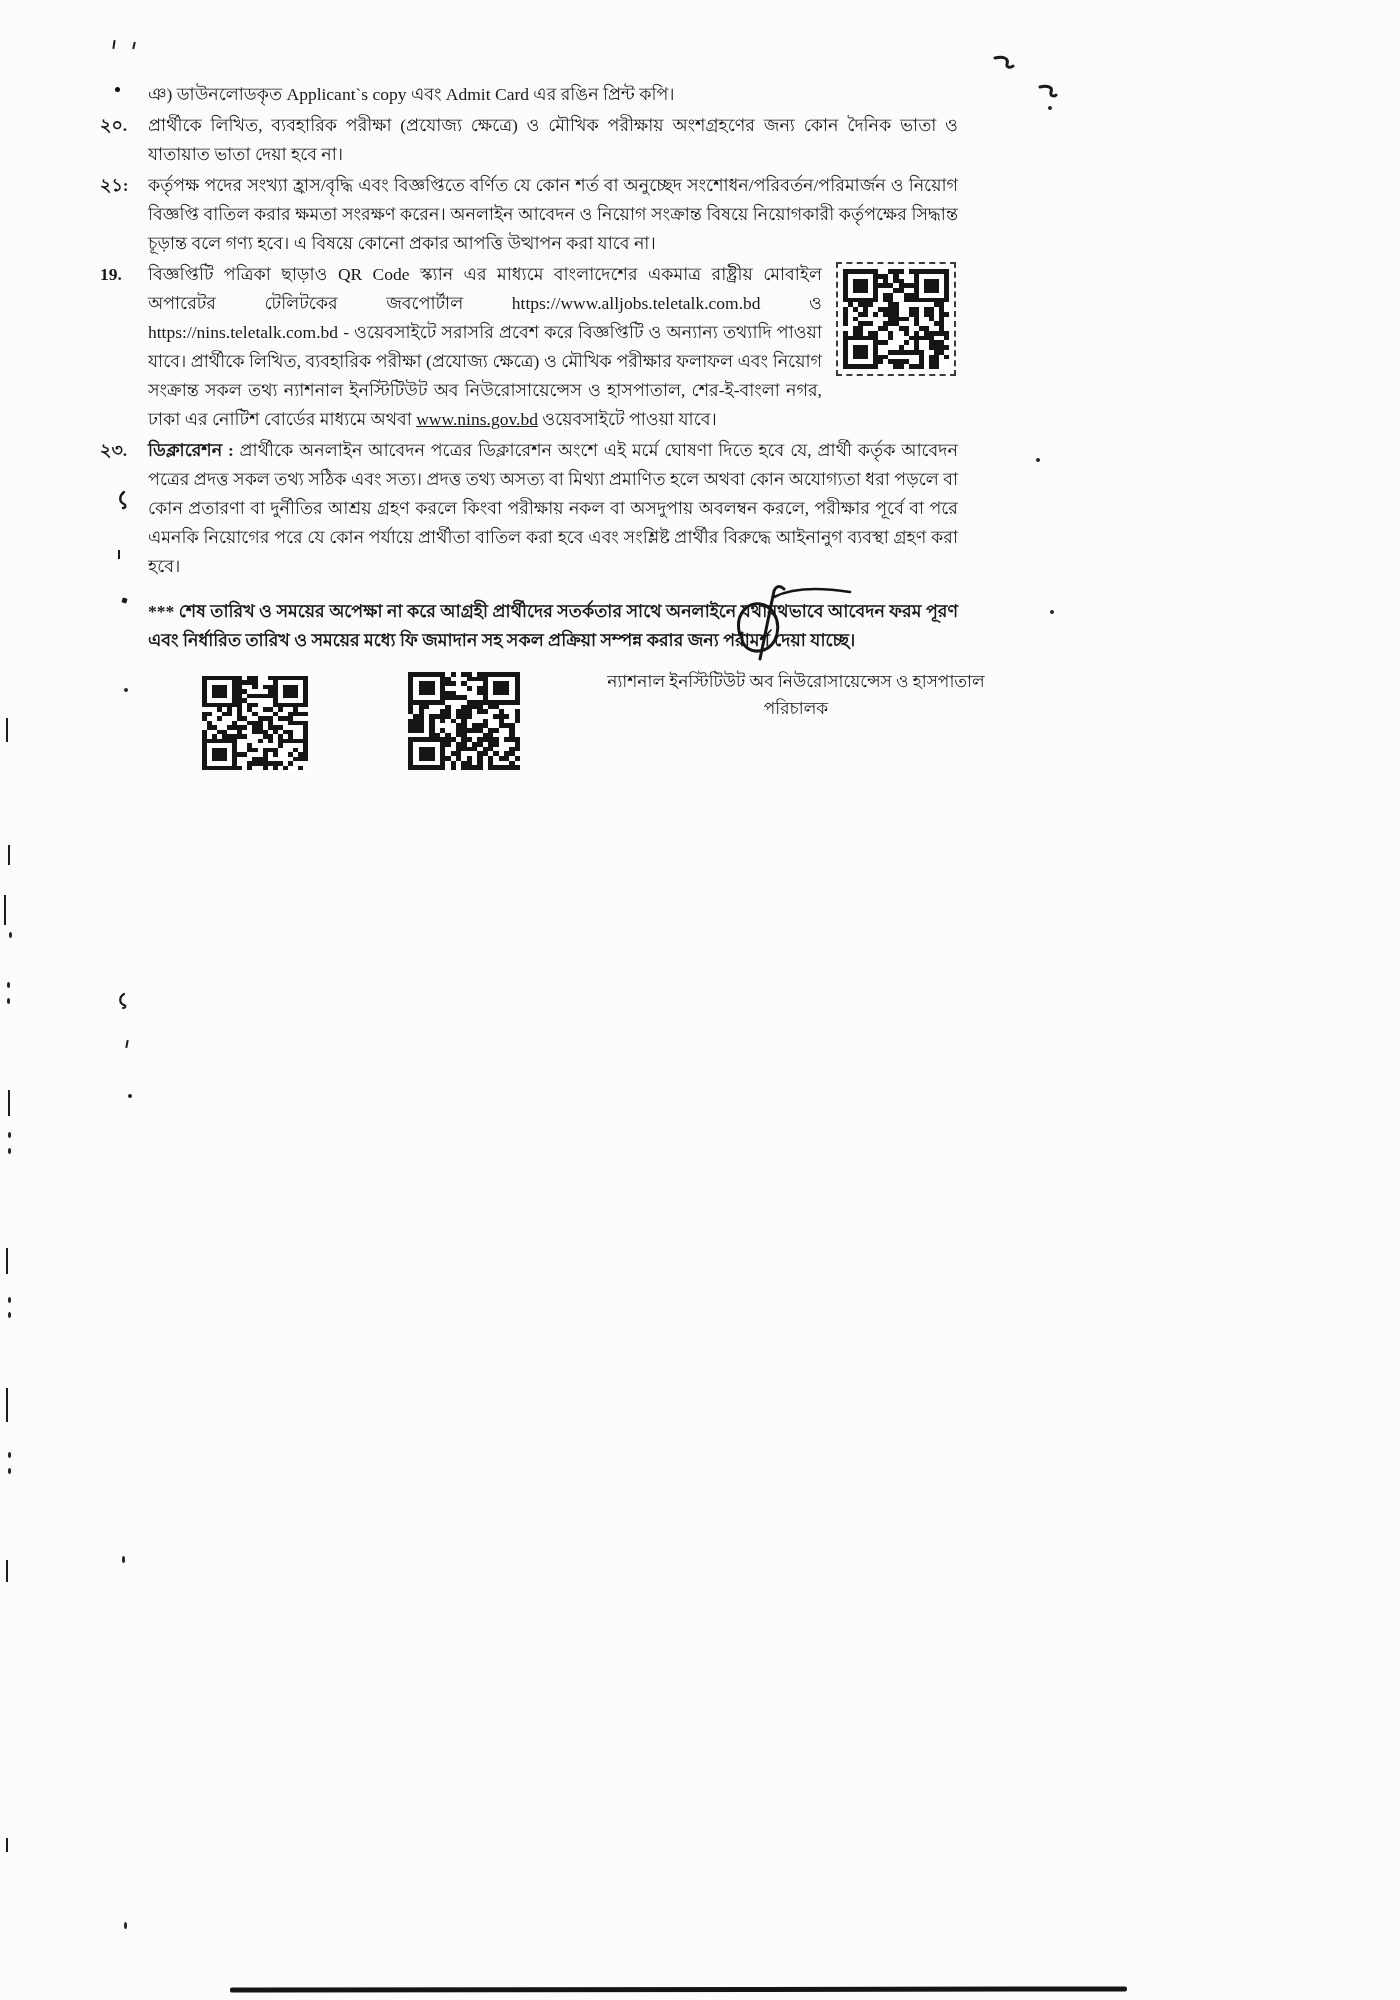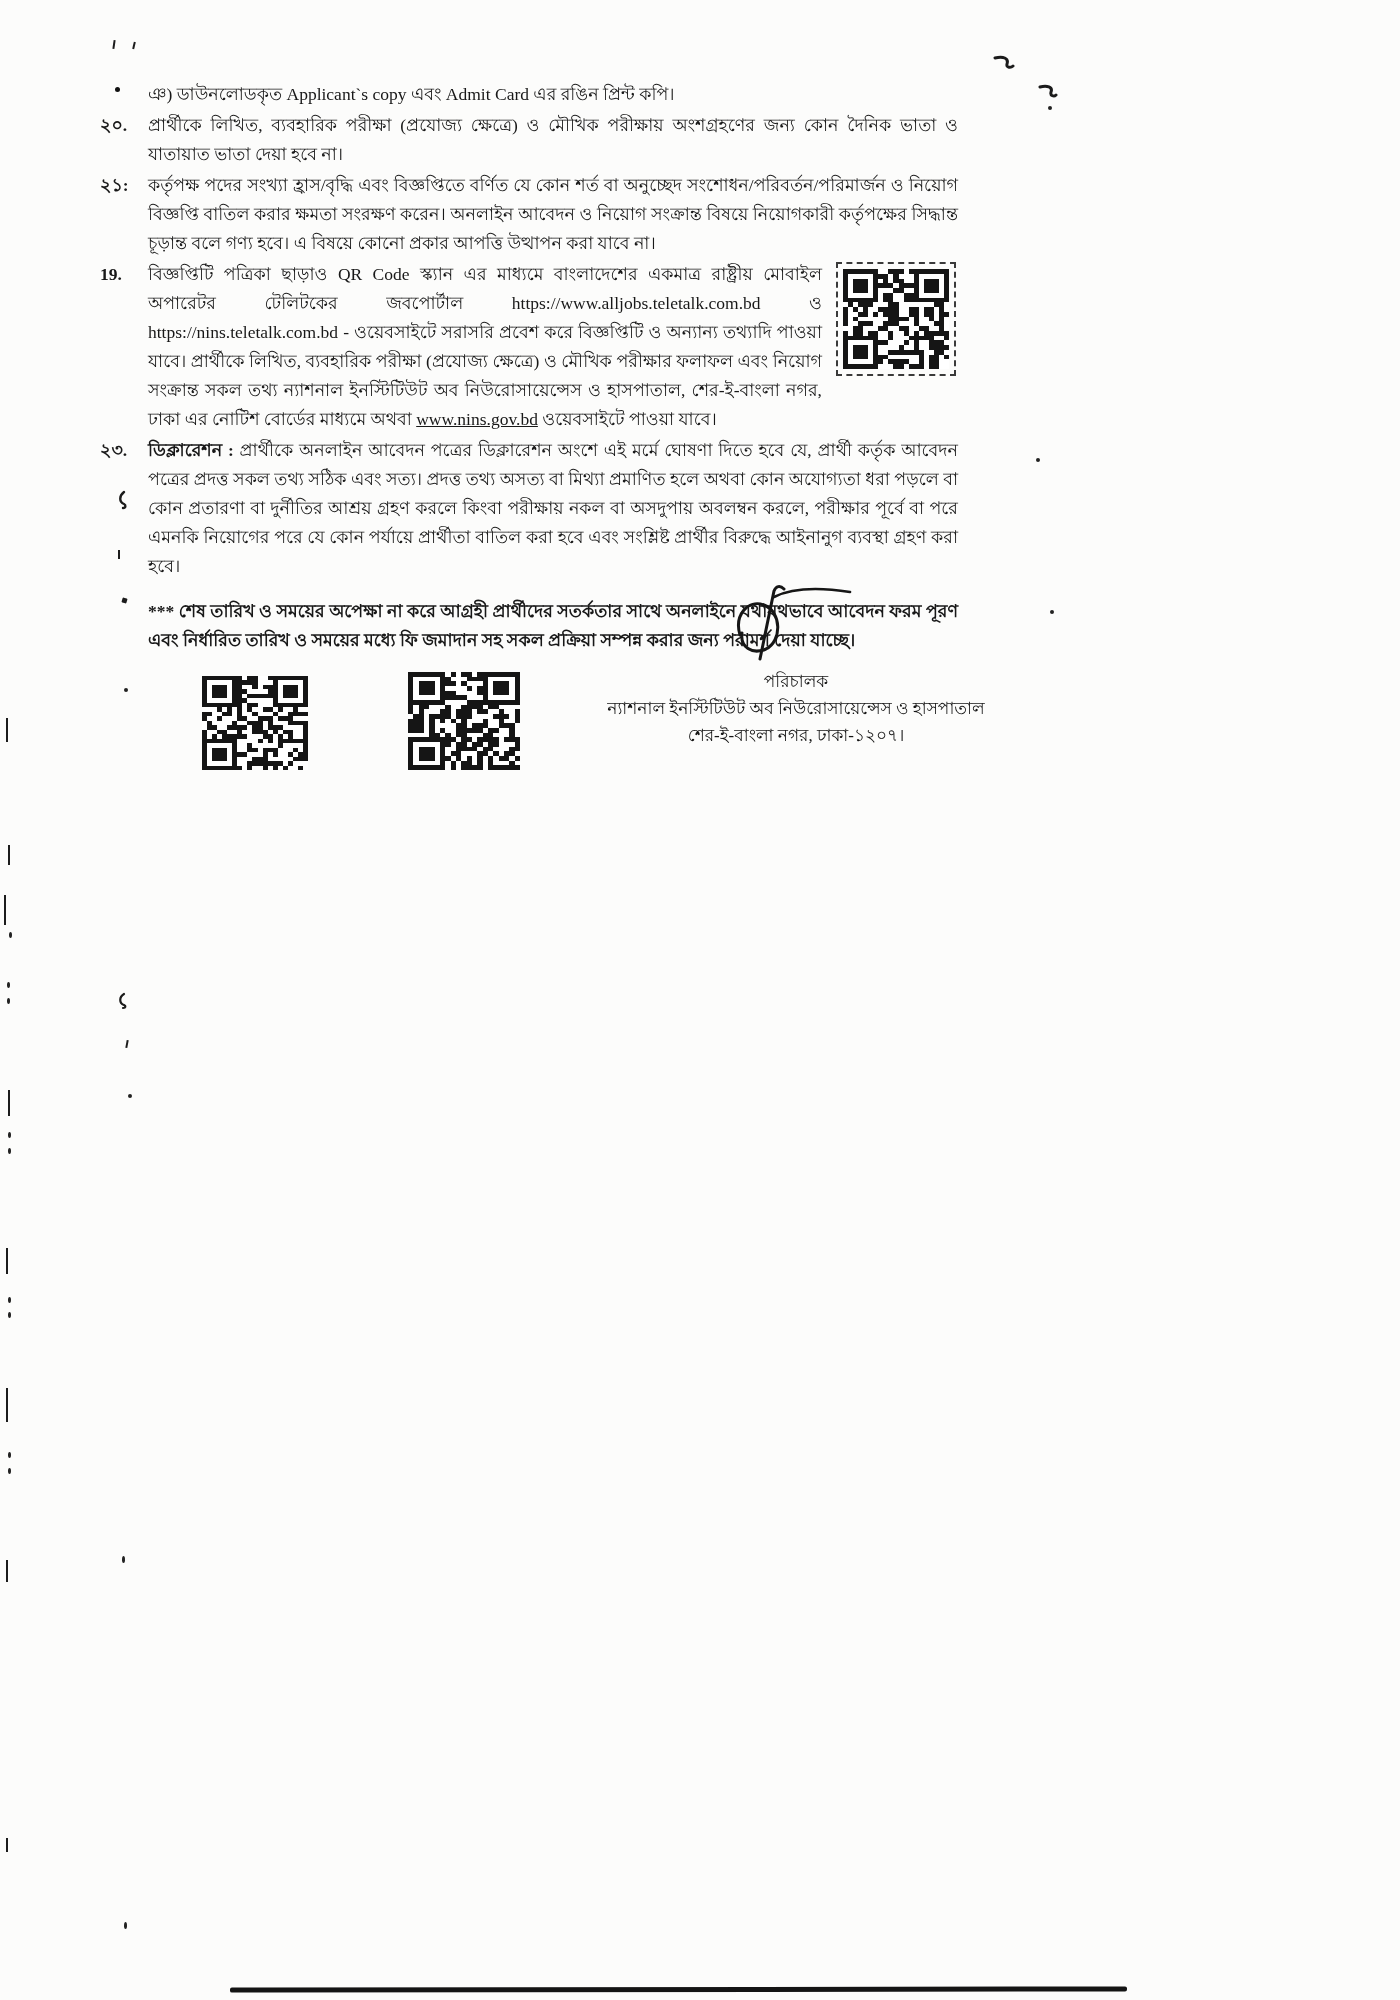--- a/index.html
+++ b/index.html
@@ -330,23 +330,22 @@
 
   </main>
 
   <svg class="scribble" viewBox="0 0 140 82">
     <path d="M22 52 C 16 32, 30 16, 46 22 C 64 29, 64 58, 48 66 C 34 72, 22 64, 24 50" fill="none" stroke="#161616" stroke-width="3" stroke-linecap="round"></path>
     <path d="M42 76 L 56 8 C 58 3, 62 2, 66 6" fill="none" stroke="#161616" stroke-width="3" stroke-linecap="round"></path>
     <path d="M56 14 C 76 4, 106 5, 132 9" fill="none" stroke="#161616" stroke-width="2.6" stroke-linecap="round"></path>
   </svg>
 
   <div class="sign">
+    <div class="ln">ন্যাশনাল ইনস্টিটিউট অব নিউরোসায়েন্সেস ও হাসপাতাল</div>
     <div class="ln">পরিচালক</div>
-    <div class="ln">ন্যাশনাল ইনস্টিটিউট অব নিউরোসায়েন্সেস ও হাসপাতাল</div>
-    <div class="ln">শের-ই-বাংলা নগর, ঢাকা-১২০৭।</div>
   </div>
 
   <div class="qrfig" style="left:202px;top:676px;width:106px;height:94px;">
     <span class="qr" style="display: grid; grid-template: repeat(21, 1fr) / repeat(21, 1fr); width: 100%; height: 100%;">
         <i style="grid-area:1/1"></i>
         <i style="grid-area:1/2"></i>
         <i style="grid-area:1/3"></i>
         <i style="grid-area:1/4"></i>
         <i style="grid-area:1/5"></i>
         <i style="grid-area:1/6"></i>

